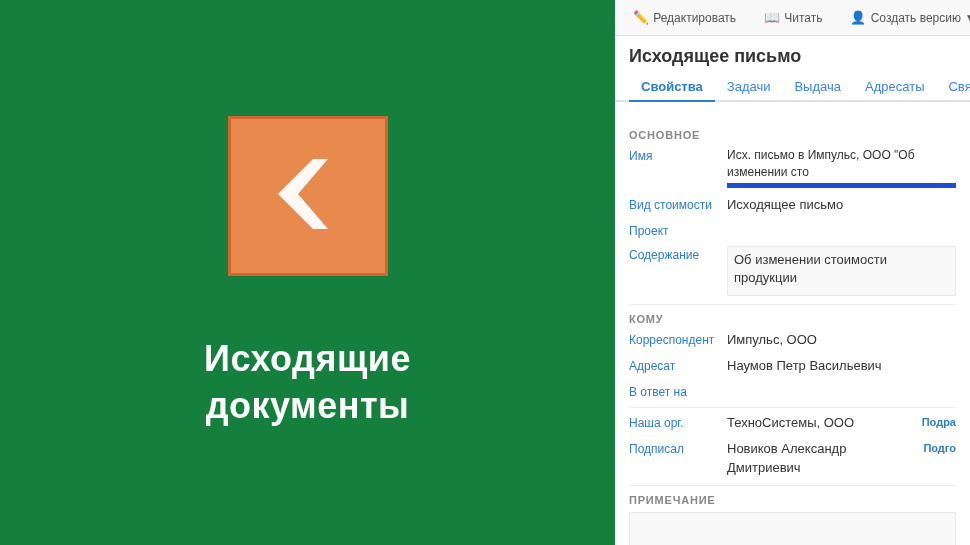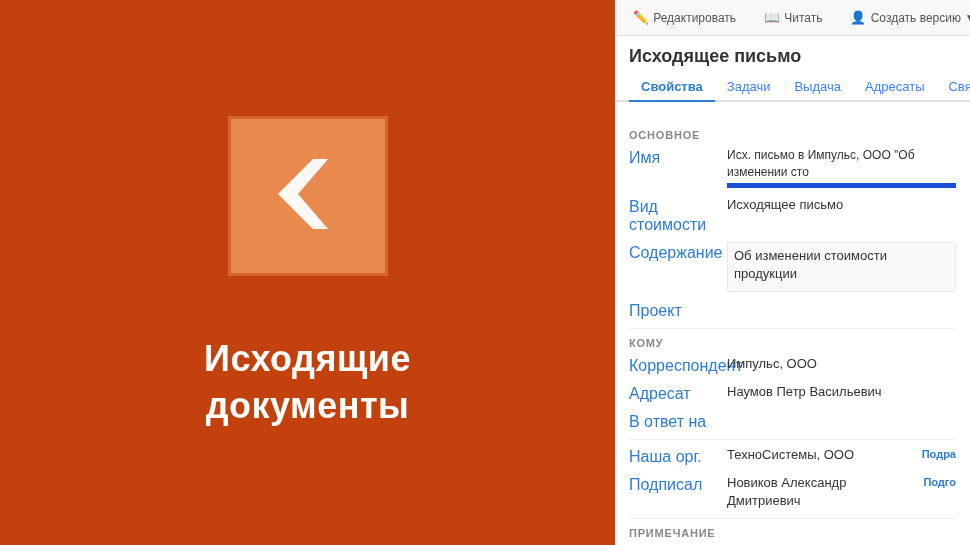--- a/index.html
+++ b/index.html
@@ -8,21 +8,21 @@
       height: 545px;
       overflow: hidden;
       font-family: 'Segoe UI', Arial, sans-serif;
       display: flex;
     }
 
     
     .left-panel {
       width: 615px;
       height: 545px;
-      background: #c2410c;
+      background: #15803d;
       display: flex;
       flex-direction: column;
       align-items: center;
       justify-content: center;
       flex-shrink: 0;
       position: relative;
     }
 
     .logo-box {
       width: 160px;
@@ -146,21 +146,21 @@
     }
 
     .prop-row {
       display: flex;
       align-items: flex-start;
       margin-bottom: 8px;
       gap: 8px;
     }
 
     .prop-label {
-      font-size: 16px;
+      font-size: 12px;
       color: #2b7cd3;
       width: 90px;
       flex-shrink: 0;
       padding-top: 2px;
       cursor: pointer;
     }
 
     .prop-value {
       font-size: 13px;
       color: #333;
@@ -261,27 +261,27 @@
       <div class="prop-label">Имя</div>
       <div class="prop-value field-like" style="font-size:12px;">Исх. письмо в Импульс, ООО "Об изменении сто</div>
     </div>
 
     <div class="prop-row">
       <div class="prop-label">Вид стоимости</div>
       <div class="prop-value">Исходящее письмо</div>
     </div>
 
     <div class="prop-row">
+      <div class="prop-label">Проект</div>
+      <div class="prop-value"></div>
+    </div>
+
+    <div class="prop-row">
       <div class="prop-label">Содержание</div>
       <div class="prop-value multiline">Об изменении стоимости продукции</div>
-    </div>
-
-    <div class="prop-row">
-      <div class="prop-label">Проект</div>
-      <div class="prop-value"></div>
     </div>
 
     <div class="section-divider"></div>
 
     <div class="section-header">КОМУ</div>
 
     <div class="prop-row">
       <div class="prop-label">Корреспондент</div>
       <div class="prop-value">Импульс, ООО</div>
     </div>

